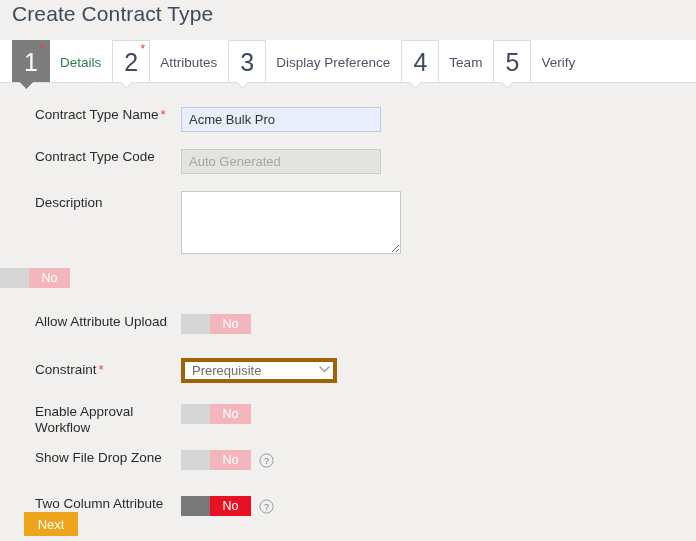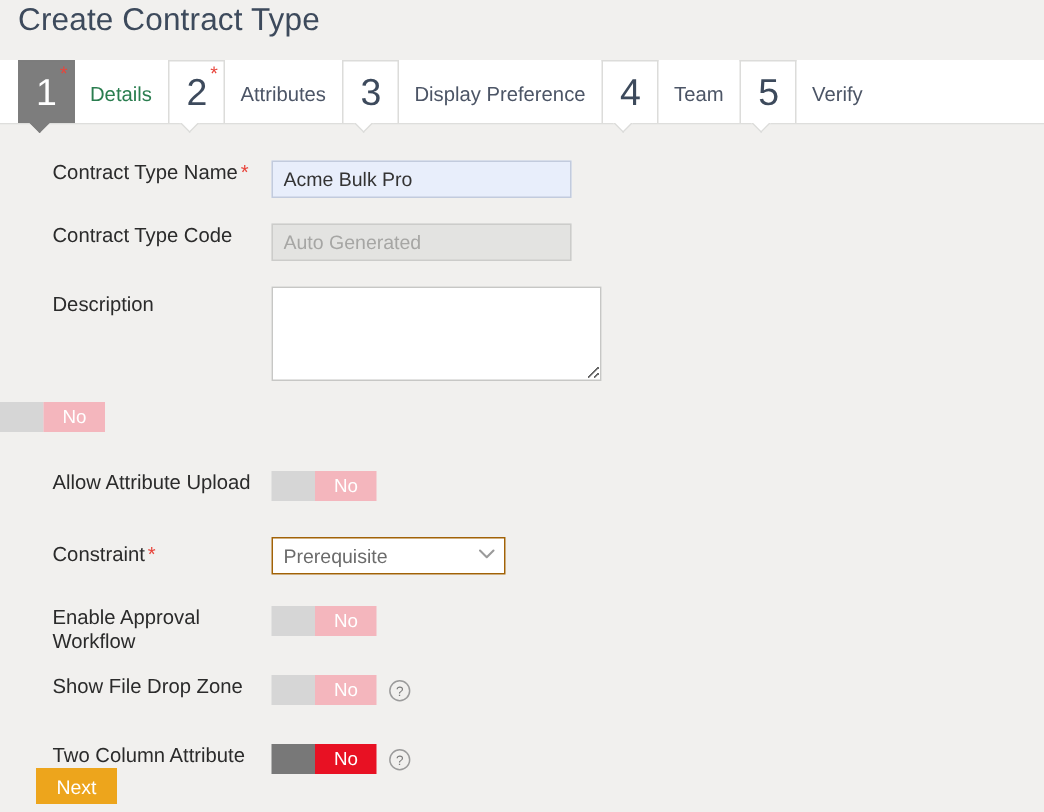--- a/index.html
+++ b/index.html
@@ -199,21 +199,21 @@
   
   .sel-wrap {
     position: relative;
     width: 156px;
     height: 25px;
   }
   .sel {
     width: 156px;
     height: 25px;
     box-sizing: border-box;
-    border: 1px solid #a16207;
+    border: 4px solid #a16207;
     background: #ffffff;
     padding: 0 22px 0 7px;
     font-family: "Liberation Sans", sans-serif;
     font-size: 13px;
     color: #6b6b6b;
     -webkit-appearance: none;
     -moz-appearance: none;
     appearance: none;
     outline: none;
     border-radius: 0;

